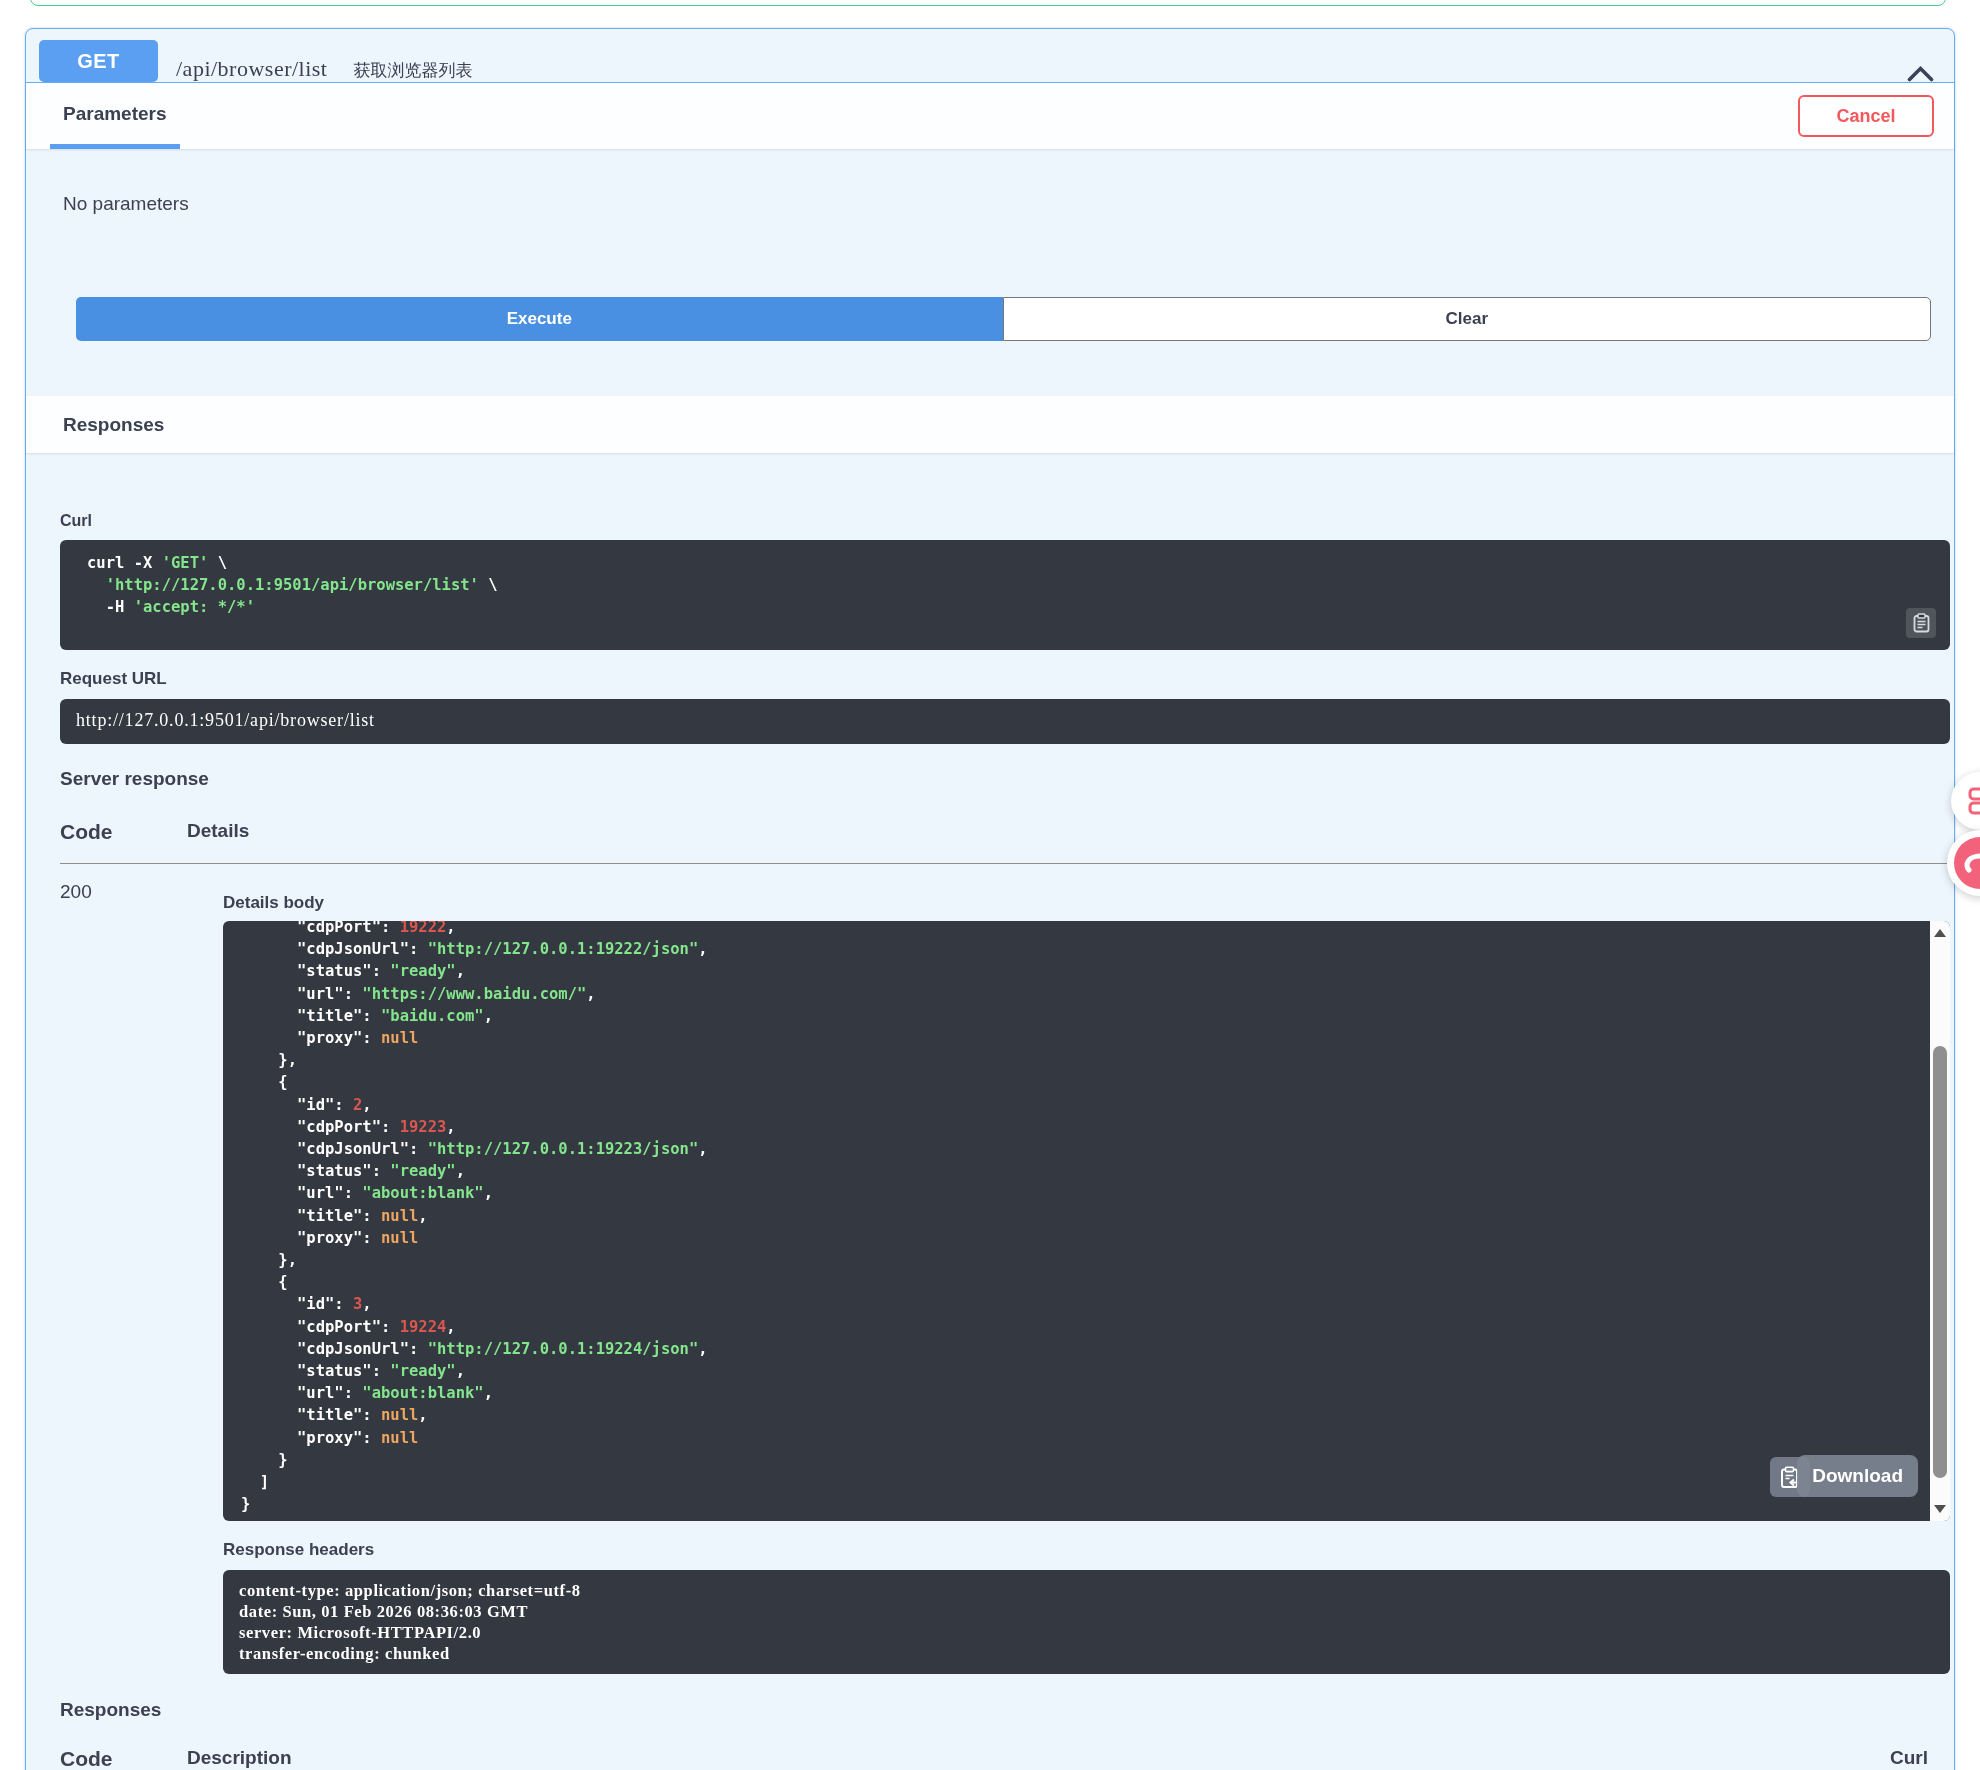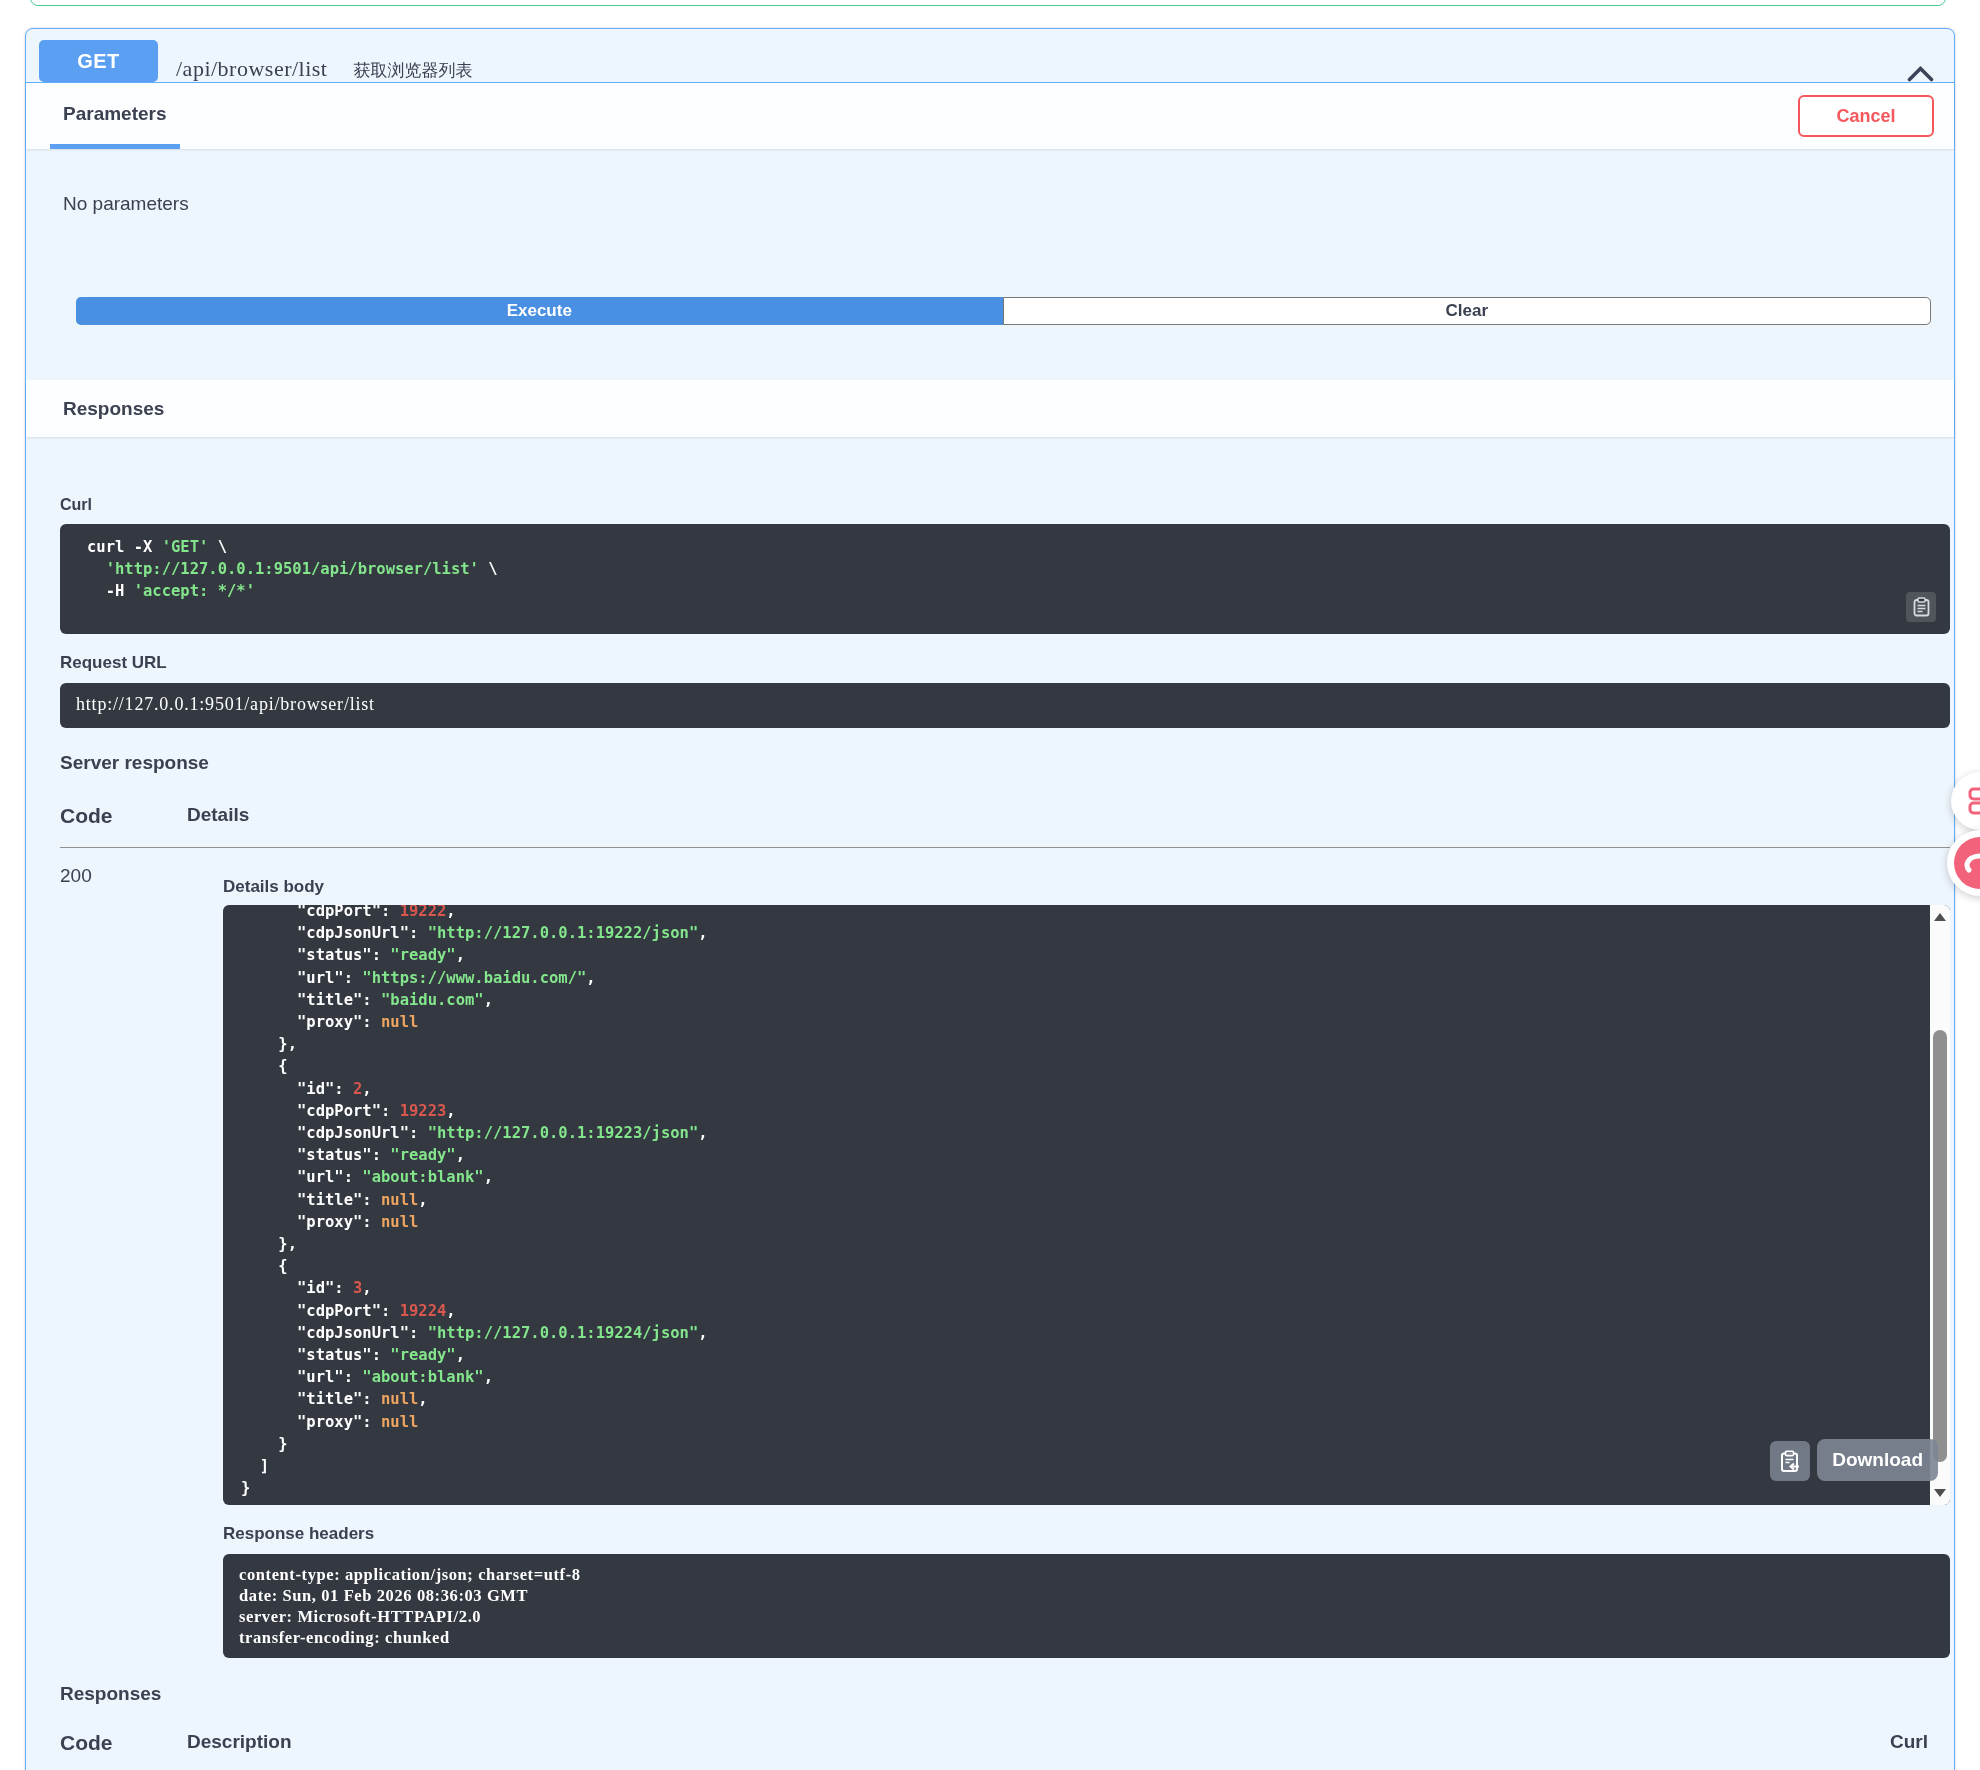--- a/index.html
+++ b/index.html
@@ -23,21 +23,21 @@
 
   .section-header{height:66px;background:rgba(255,255,255,.85);display:flex;align-items:flex-end;
     justify-content:space-between;padding:0 20px 0 37px;box-shadow:0 1px 2px rgba(0,0,0,.1);position:relative;}
   .tab-item{height:100%;display:flex;align-items:center;padding:0 13px;margin-left:-13px;
     border-bottom:5px solid #5a9ff2;font-weight:bold;font-size:19px;}
   .btn-cancel{align-self:center;width:136px;height:42px;background:#fff;border:2px solid #f4575c;border-radius:6px;
     color:#f4575c;font-weight:bold;font-size:18px;font-family:"Liberation Sans",sans-serif;cursor:pointer;}
 
   .no-params{padding:44px 37px 0;font-size:19px;}
 
-  .execute-row{display:flex;margin:82px 23px 0 50px;height:28px;}
+  .execute-row{display:flex;margin:82px 23px 0 50px;height:44px;}
   .btn-execute{flex:1;border:none;background:#4990e2;color:#fff;font-weight:bold;font-size:17px;
     border-radius:5px 0 0 5px;font-family:"Liberation Sans",sans-serif;cursor:pointer;}
   .btn-clear{flex:1;background:#fff;border:1px solid #777;color:#3b4151;font-weight:bold;font-size:17px;
     border-radius:0 5px 5px 0;font-family:"Liberation Sans",sans-serif;cursor:pointer;}
 
   .responses-header{margin-top:55px;height:57px;background:rgba(255,255,255,.85);display:flex;align-items:center;
     padding:0 37px;box-shadow:0 1px 2px rgba(0,0,0,.1);font-weight:bold;font-size:19px;}
 
   .responses-inner{padding:0 4px 0 34px;}
 
@@ -71,21 +71,21 @@
   .tk{color:#fff;} .ts{color:#83e68c;} .tn{color:#d9574f;} .tu{color:#eda55f;}
 
   .vscrollbar{position:absolute;right:0;top:0;bottom:0;width:20px;background:#fbfbfb;cursor:pointer;}
   .sb-arrow{position:absolute;left:4px;width:0;height:0;border-left:6px solid transparent;border-right:6px solid transparent;}
   .sb-up{top:8px;border-bottom:8px solid #4f4f4f;}
   .sb-down{bottom:8px;border-top:8px solid #4f4f4f;}
   .sb-thumb{position:absolute;left:3px;width:14px;top:125px;height:432px;background:#8f8f8f;border-radius:7px;cursor:grab;}
 
   .rb-copy{position:absolute;right:140px;bottom:24px;width:40px;height:40px;border-radius:6px;
     background:rgba(125,133,148,.85);display:flex;align-items:center;justify-content:center;cursor:pointer;}
-  .rb-download{position:absolute;right:12px;bottom:24px;height:42px;padding:0 15px;border:none;border-radius:8px;
+  .rb-download{position:absolute;right:32px;bottom:24px;height:42px;padding:0 15px;border:none;border-radius:8px;
     background:rgba(125,133,148,.9);color:#fff;font-weight:bold;font-size:19px;
     font-family:"Liberation Sans",sans-serif;cursor:pointer;}
 
   .headers-pre{height:104px;padding:10px 16px;font-family:"Liberation Serif",serif;font-weight:bold;
     font-size:16.5px;line-height:21px;letter-spacing:.6px;white-space:pre;overflow:hidden;}
 
   .bottom-table-head{display:flex;align-items:flex-start;margin-top:26px;}
   .hd-desc{font-weight:bold;font-size:19px;flex:1;}
   .hd-links{font-weight:bold;font-size:19px;margin-right:22px;}
 

